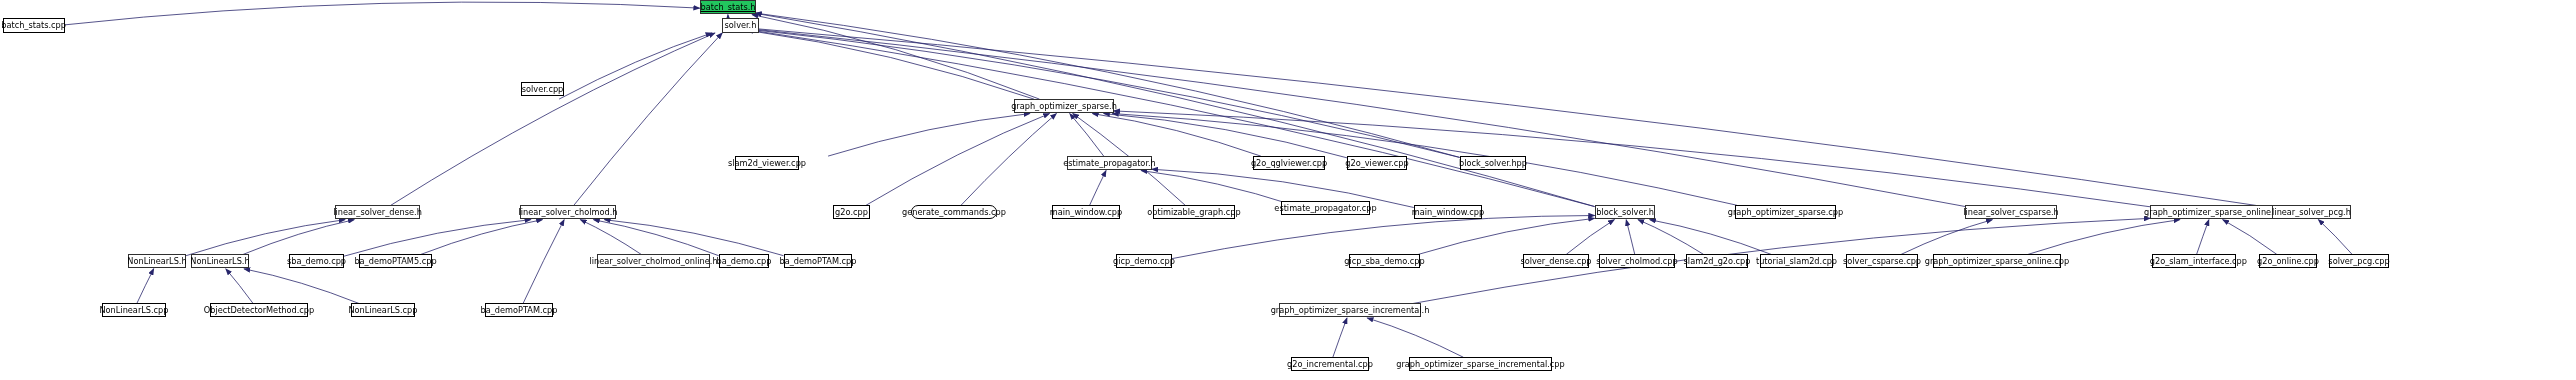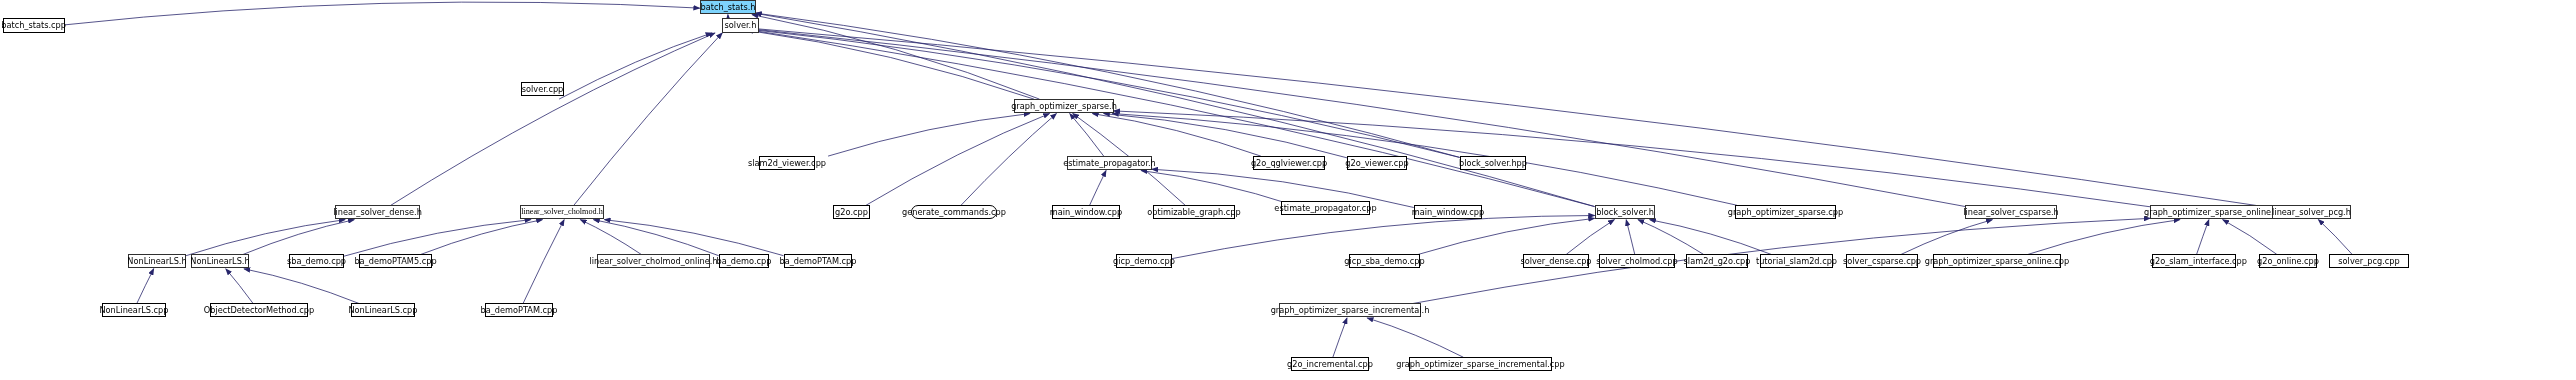--- a/index.html
+++ b/index.html
@@ -22,22 +22,23 @@
     line-height:1;
     display:flex;
     align-items:center;
     justify-content:center;
     white-space:nowrap;
     height:14.4px;
     padding:0 3.3px;
     z-index:5;
   }
   .node.current{
-    background:#7dd3fc;
+    background:#22c55e;
     border:0.7px solid #404040;
+    text-decoration:underline;
   }
   .node.thick{
     border:1px solid #303030;
   }
 </style>
 </head>
 <body>
 
 <div id="graph">
   <svg id="edges" xmlns="http://www.w3.org/2000/svg" viewBox="0 0 3932 581" width="2576" height="381">
@@ -95,27 +96,27 @@
       <path d="M798.39,463 Q829.75,395.864 861.11,335" fill="none" stroke="#27256b" stroke-width="1.2" marker-end="url(#ah)"></path>
       <path d="M2156.47,463 Q2719.2349999999997,358 3282,333" fill="none" stroke="#27256b" stroke-width="1.2" marker-end="url(#ah)"></path>
       <path d="M2034.4573170731708,545 Q2045.25,513.920731707317 2056.0426829268295,485" fill="none" stroke="#27256b" stroke-width="1.2" marker-end="url(#ah)"></path>
       <path d="M2233.6036585365855,545 Q2160.25,507.6646341463414 2086.8963414634145,485" fill="none" stroke="#27256b" stroke-width="1.2" marker-end="url(#ah)"></path>
     </svg>
 <div class="node" style="left: 2.6px; top: 18.3px; width: 62px;">batch_stats.cpp</div>
     <div class="node current thick" style="left: 700px; top: 0px; width: 56px;">batch_stats.h</div>
     <div class="node thick" style="left: 722px; top: 18.3px; width: 37px;">solver.h</div>
     <div class="node" style="left: 521px; top: 82px; width: 43px;">solver.cpp</div>
     <div class="node thick" style="left: 1014px; top: 99px; width: 100px;">graph_optimizer_sparse.h</div>
-    <div class="node" style="left: 759px; top: 156px; width: 56px;">slam2d_viewer.cpp</div>
+    <div class="node" style="left: 735px; top: 156px; width: 64px;">slam2d_viewer.cpp</div>
     <div class="node thick" style="left: 1067px; top: 156px; width: 85px;">estimate_propagator.h</div>
     <div class="node" style="left: 1253px; top: 156px; width: 72px;">g2o_qglviewer.cpp</div>
     <div class="node" style="left: 1347px; top: 156px; width: 60px;">g2o_viewer.cpp</div>
     <div class="node" style="left: 1460px; top: 156px; width: 66px;">block_solver.hpp</div>
     <div class="node thick" style="left: 335px; top: 205px; width: 85px;">linear_solver_dense.h</div>
-    <div class="node thick" style="left: 520px; top: 205px; width: 84px; font-family: Liberation Serif, serif;">linear_solver_cholmod.h</div>
+    <div class="node thick" style="left: 520px; top: 205px; width: 96px;">linear_solver_cholmod.h</div>
     <div class="node" style="left: 833px; top: 205px; width: 37px;">g2o.cpp</div>
     <div class="node" style="left: 911px; top: 205px; width: 86px; border-radius: 7px;">generate_commands.cpp</div>
     <div class="node" style="left: 1052px; top: 205px; width: 68px;">main_window.cpp</div>
     <div class="node" style="left: 1153px; top: 205px; width: 82px;">optimizable_graph.cpp</div>
     <div class="node" style="left: 1281px; top: 201px; width: 89px;">estimate_propagator.cpp</div>
     <div class="node" style="left: 1414px; top: 205px; width: 68px;">main_window.cpp</div>
     <div class="node thick" style="left: 1595px; top: 205px; width: 60px;">block_solver.h</div>
     <div class="node" style="left: 1735px; top: 205px; width: 101px;">graph_optimizer_sparse.cpp</div>
     <div class="node thick" style="left: 1965px; top: 205px; width: 92px;">linear_solver_csparse.h</div>
     <div class="node thick" style="left: 2150px; top: 205px; width: 123px;">graph_optimizer_sparse_online.h</div>
@@ -130,21 +131,21 @@
     <div class="node" style="left: 1116px; top: 254px; width: 56px;">gicp_demo.cpp</div>
     <div class="node" style="left: 1349px; top: 254px; width: 71px;">gicp_sba_demo.cpp</div>
     <div class="node" style="left: 1523px; top: 254px; width: 66px;">solver_dense.cpp</div>
     <div class="node" style="left: 1599px; top: 254px; width: 76px;">solver_cholmod.cpp</div>
     <div class="node" style="left: 1686px; top: 254px; width: 62px;">slam2d_g2o.cpp</div>
     <div class="node" style="left: 1760px; top: 254px; width: 73px;">tutorial_slam2d.cpp</div>
     <div class="node" style="left: 1846px; top: 254px; width: 72px;">solver_csparse.cpp</div>
     <div class="node" style="left: 1933px; top: 254px; width: 128px;">graph_optimizer_sparse_online.cpp</div>
     <div class="node" style="left: 2152px; top: 254px; width: 84px; padding-left: 12px;">g2o_slam_interface.cpp</div>
     <div class="node" style="left: 2259px; top: 254px; width: 58px;">g2o_online.cpp</div>
-    <div class="node" style="left: 2329px; top: 254px; width: 80px;">solver_pcg.cpp</div>
+    <div class="node" style="left: 2329px; top: 254px; width: 60px;">solver_pcg.cpp</div>
     <div class="node" style="left: 102px; top: 303px; width: 64px;">NonLinearLS.cpp</div>
     <div class="node" style="left: 210px; top: 303px; width: 98px;">ObjectDetectorMethod.cpp</div>
     <div class="node" style="left: 351px; top: 303px; width: 64px;">NonLinearLS.cpp</div>
     <div class="node" style="left: 485px; top: 303px; width: 68px;">ba_demoPTAM.cpp</div>
     <div class="node thick" style="left: 1279px; top: 303px; width: 142px;">graph_optimizer_sparse_incremental.h</div>
     <div class="node" style="left: 1291px; top: 357px; width: 78px;">g2o_incremental.cpp</div>
     <div class="node" style="left: 1409px; top: 357px; width: 143px;">graph_optimizer_sparse_incremental.cpp</div>
   </div>
 
 

